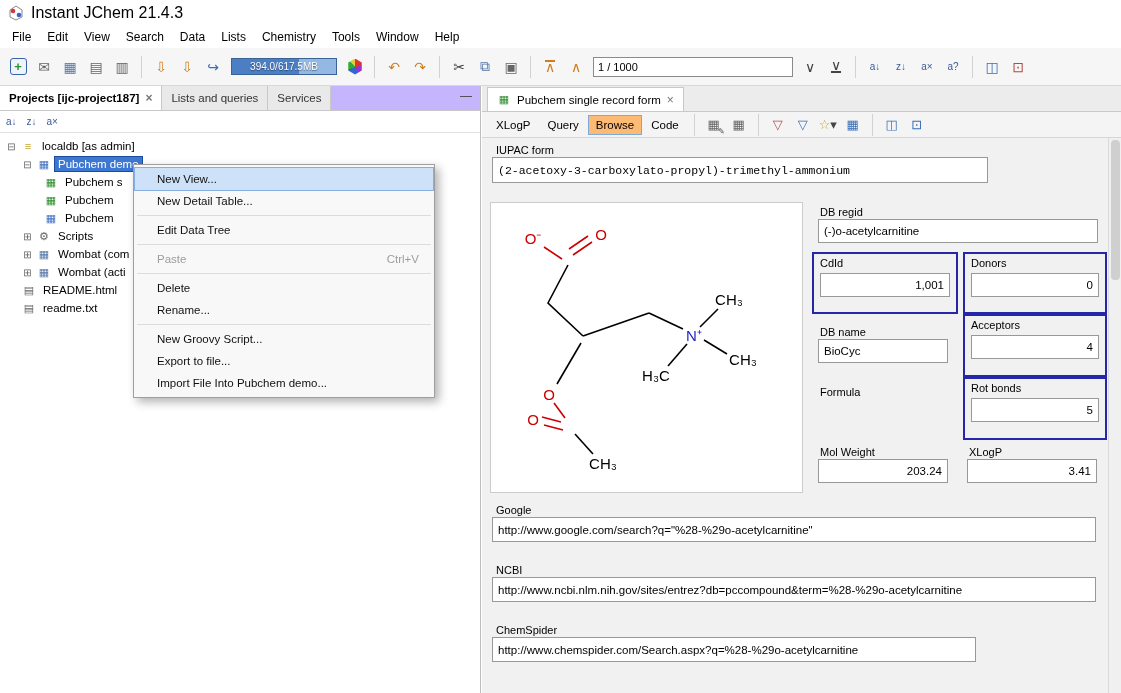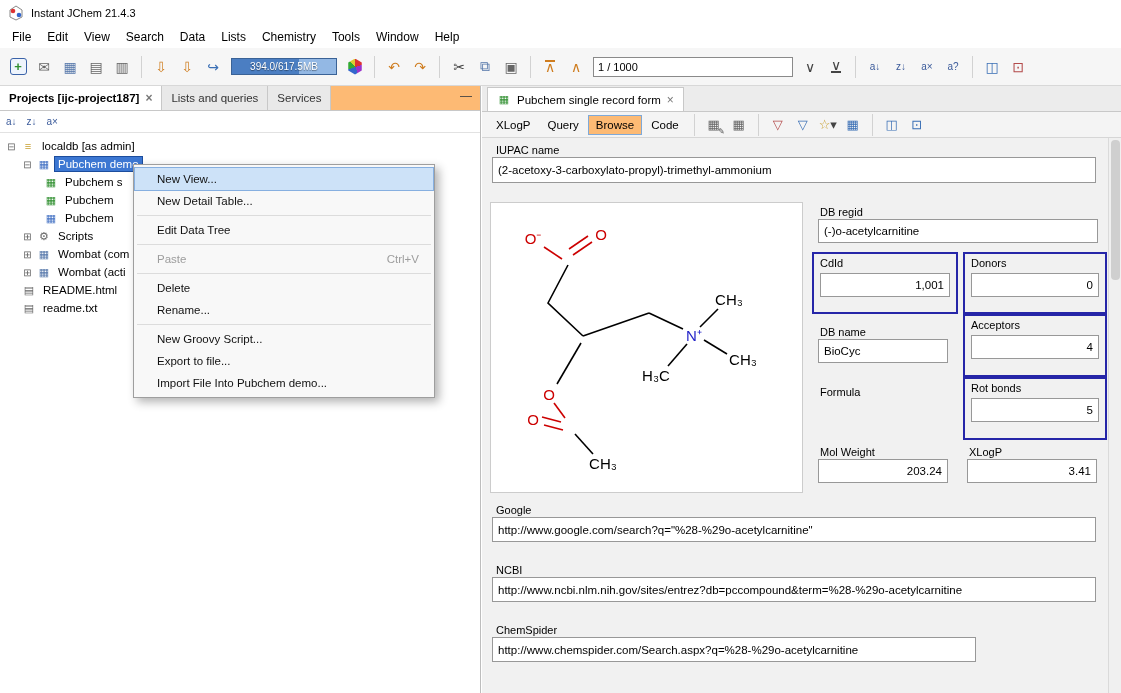--- a/index.html
+++ b/index.html
@@ -2,21 +2,21 @@
 <html><head>
 <meta charset="utf-8">
 <style>
   * { margin:0; padding:0; box-sizing:border-box; }
   html,body { width:1121px; height:693px; }
   body { position:relative; overflow:hidden; background:#fff; color:#000;
          font-family:"Liberation Sans", sans-serif; font-size:12px; }
 
   
   .titlebar { height:26px; display:flex; align-items:center; gap:7px; padding-left:8px; background:#fff; }
-  .titlebar .title { font-size:11px; }
+  .titlebar .title { font-size:16px; }
   .menubar { height:22px; display:flex; align-items:center; padding-left:4px; background:#fff; }
   .menu-item { padding:2px 8px; font-size:12px; cursor:default; }
   .toolbar { height:38px; background:#f6f6f6; border-bottom:1px solid #d8d8d8;
              display:flex; align-items:center; padding:0 6px; gap:2px; }
   .tbtn { min-width:24px; height:24px; display:flex; align-items:center; justify-content:center;
           font-size:14px; cursor:default; }
   .tsep { width:1px; height:22px; background:#d2d2d2; margin:0 5px; }
   .ic-new { color:#2f8f2f; border:1px solid #3a62a8; background:#eef4fc; width:17px; height:17px;
             line-height:15px; border-radius:3px; font-weight:bold; text-align:center; font-size:13px; display:block; }
   .membar { width:106px; height:17px; border:1px solid #3a6296; margin:8px 4px;
@@ -30,21 +30,21 @@
               font-family:inherit; margin:0 3px; background:#fff; }
   .sorticon { font-size:10px; color:#3a5a9a; }
   .bar-t { border-top:2px solid currentColor; line-height:11px; }
   .bar-b { border-bottom:2px solid currentColor; line-height:11px; }
   .c-orange{color:#cf7d1f}.c-blue{color:#3a6fb5}.c-grey{color:#666}.c-steel{color:#5577aa}
   .c-dark{color:#444}.c-green{color:#2f8f2f}.c-red{color:#b34a4a}.c-gold{color:#c8a030}
 
   
   .left-panel { position:absolute; left:0; top:86px; width:481px; bottom:0; background:#fff;
                 border-right:1px solid #bdbdbd; }
-  .ltabbar { height:25px; background:#fdba74; border-bottom:1px solid #c8c8c8; display:flex; position:relative; }
+  .ltabbar { height:25px; background:#c4b5fd; border-bottom:1px solid #c8c8c8; display:flex; position:relative; }
   .ltab { display:flex; align-items:center; gap:6px; padding:0 9px; font-size:11.5px;
           border-right:1px solid #c8c8c8; background:#e9e9e9; color:#333; cursor:default; }
   .ltab.active { background:#fff; font-weight:bold; color:#000; }
   .tab-close { color:#777; font-size:12px; }
   .min-btn { position:absolute; right:8px; top:3px; font-size:12px; color:#444; cursor:default; }
   .lsortbar { height:22px; border-bottom:1px solid #e2e2e2; display:flex; align-items:center;
               gap:10px; padding-left:6px; }
   .tree { font-size:11.5px; padding-top:4px; }
   .trow { height:18px; display:flex; align-items:center; gap:4px; white-space:nowrap; cursor:default; }
   .lv0{padding-left:6px}.lv1{padding-left:22px}.lv2{padding-left:44px}
@@ -293,22 +293,22 @@
       <span class="c-dark">▾</span>
     </span>
     <span class="vicon c-blue">▦</span>
     <span class="tsep"></span>
     <span class="vicon c-blue">◫</span>
     <span class="vicon c-blue">⊡</span>
   </div>
 
   <div class="formarea">
 
-    <span class="flabel" style="left:14px;top:6px">IUPAC name</span>
-    <input class="finput" style="left: 10px; top: 19px; width: 604px; height: 26px;" value="(2-acetoxy-3-carboxylato-propyl)-trimethyl-ammonium">
+    <span class="flabel" style="left:14px;top:6px">IUPAC form</span>
+    <input class="finput" style="left: 10px; top: 19px; width: 496px; height: 26px; font-family: Liberation Mono, monospace;" value="(2-acetoxy-3-carboxylato-propyl)-trimethyl-ammonium">
 
     <div class="structbox">
       <svg viewBox="0 0 311 288" width="311" height="288">
         <g stroke="#000" stroke-width="1.6" fill="none">
           <polyline points="77,62 57,100 92,133"></polyline>
           <line x1="92" y1="133" x2="158" y2="110"></line>
           <line x1="158" y1="110" x2="192" y2="126"></line>
           <line x1="209" y1="124" x2="227" y2="106"></line>
           <line x1="213" y1="137" x2="236" y2="151"></line>
           <line x1="196" y1="141" x2="177" y2="163"></line>

